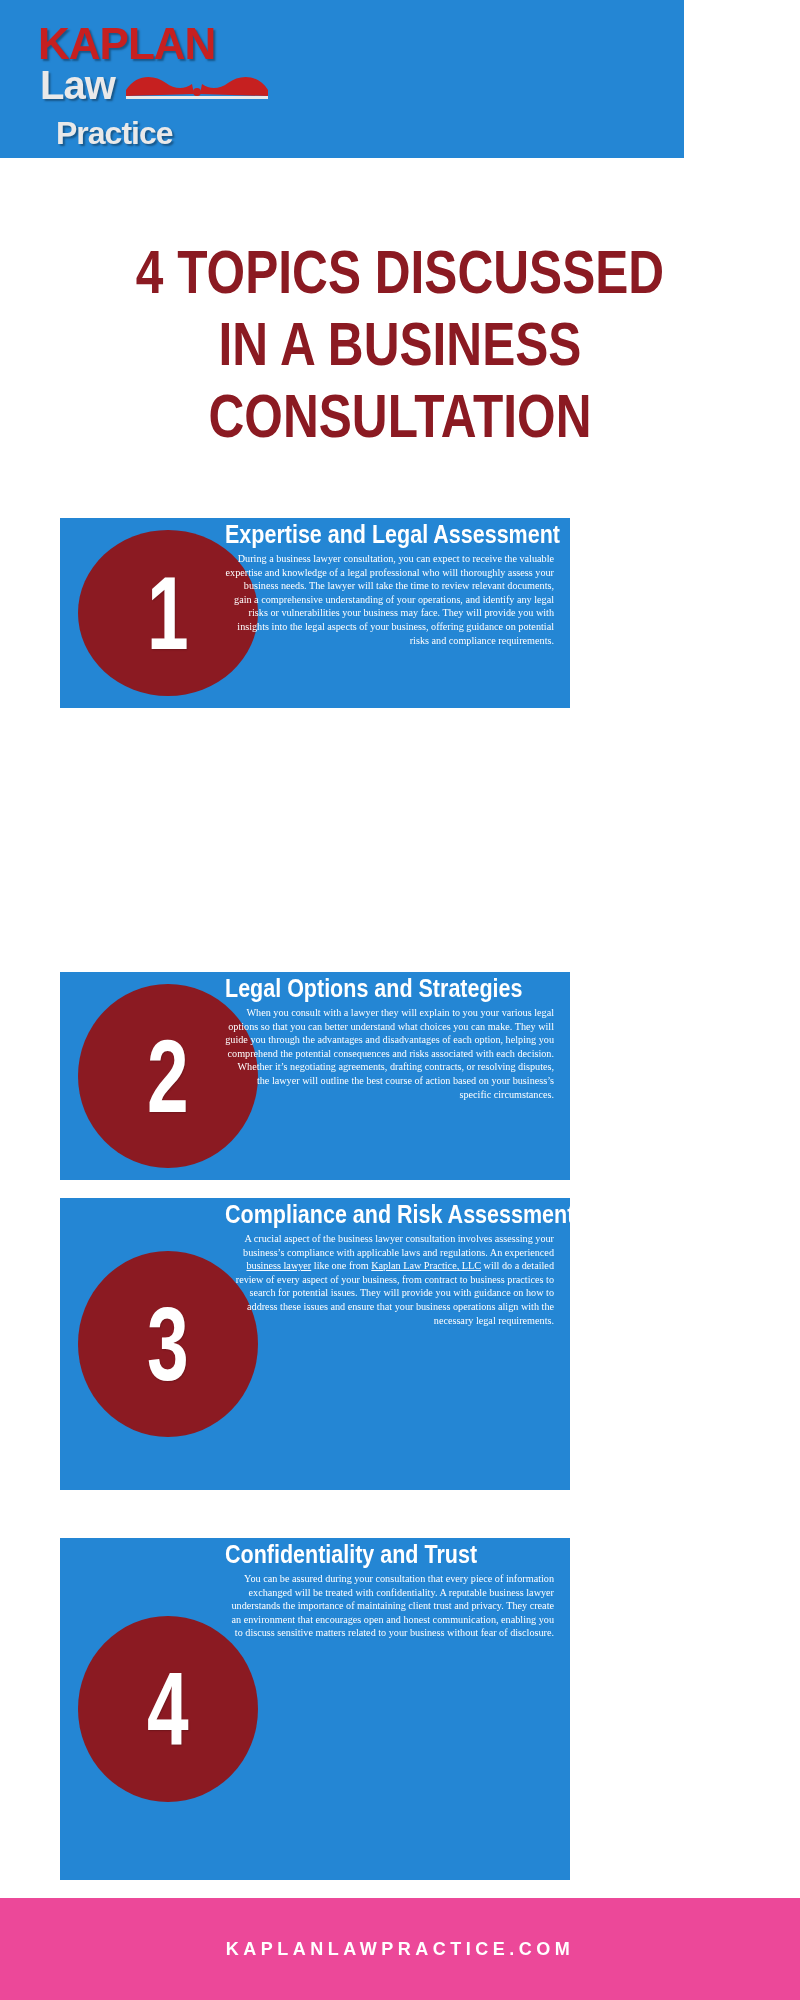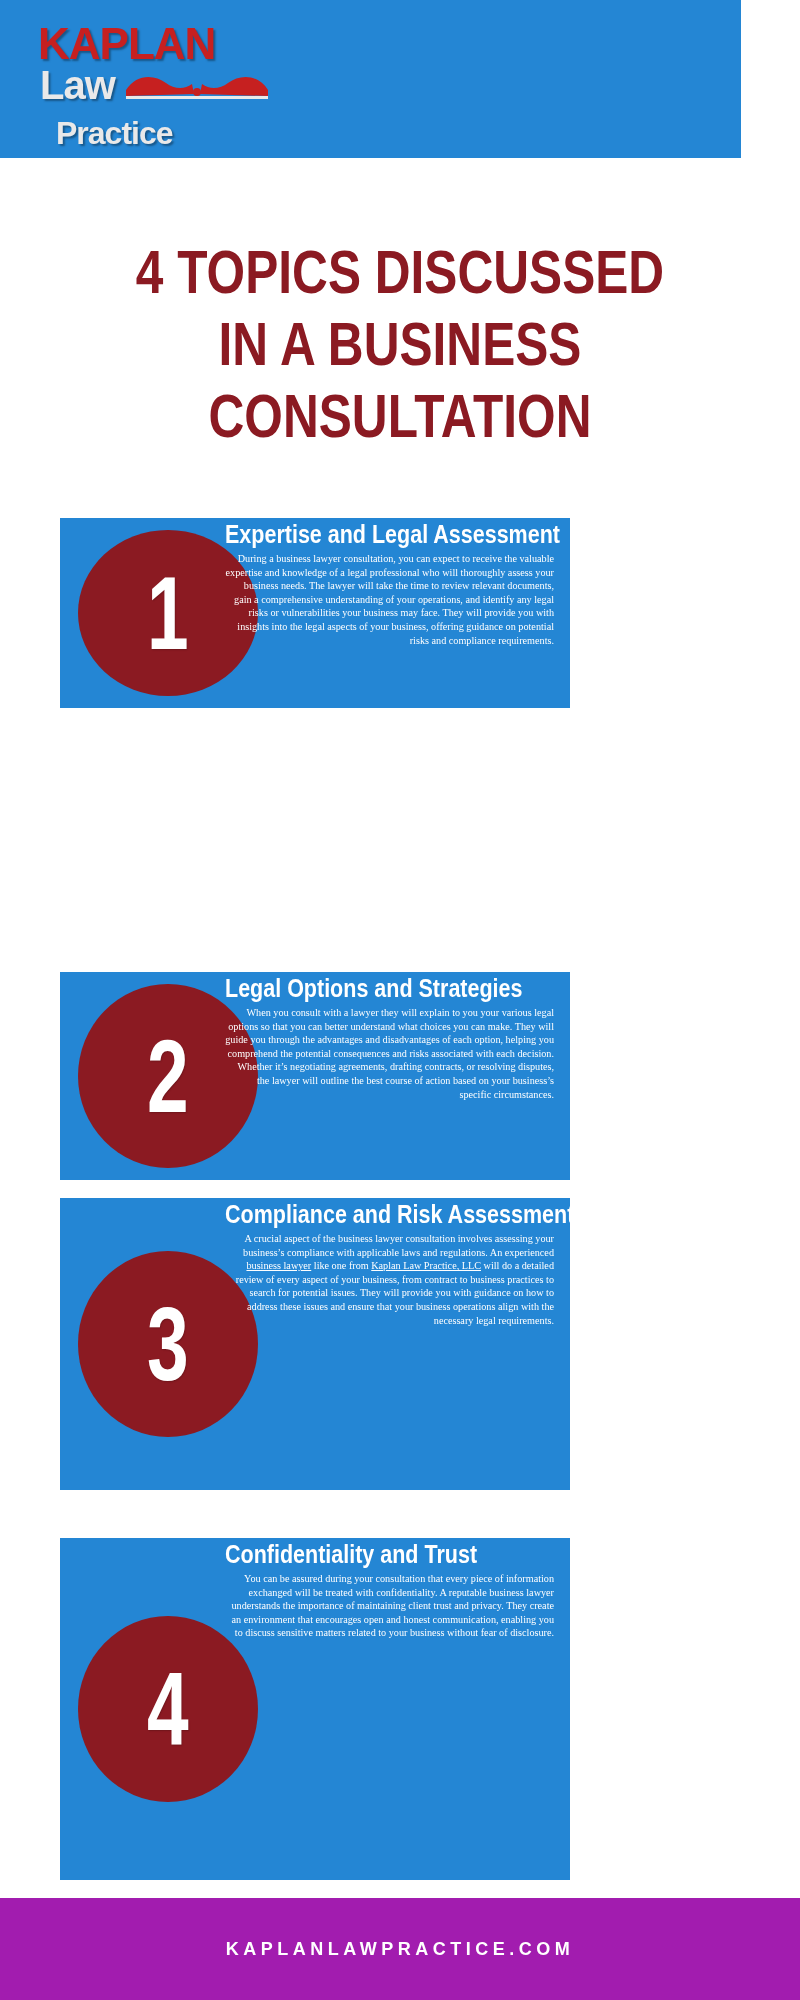--- a/index.html
+++ b/index.html
@@ -16,21 +16,21 @@
     width: 800px;
     height: 2000px;
     background: #ffffff;
     overflow: hidden;
   }
 
   
   .header-band {
     position: absolute;
     top: 0; left: 0;
-    width: 741px;
+    width: 684px;
     height: 158px;
     background: #2486D4;
     text-decoration: underline;
   }
 
   .logo-block {
     position: absolute;
     top: 22px;
     left: 38px;
     width: 230px;
@@ -168,21 +168,21 @@
     cursor: pointer;
   }
 
   
   .footer-band {
     position: absolute;
     left: 0;
     top: 1898px;
     width: 800px;
     height: 102px;
-    background: #a21caf;
+    background: #ec4899;
     display: flex;
     align-items: center;
     justify-content: center;
   }
 
   .footer-text {
     color: #ffffff;
     font-family: "Liberation Sans", sans-serif;
     font-weight: bold;
     font-size: 18px;

